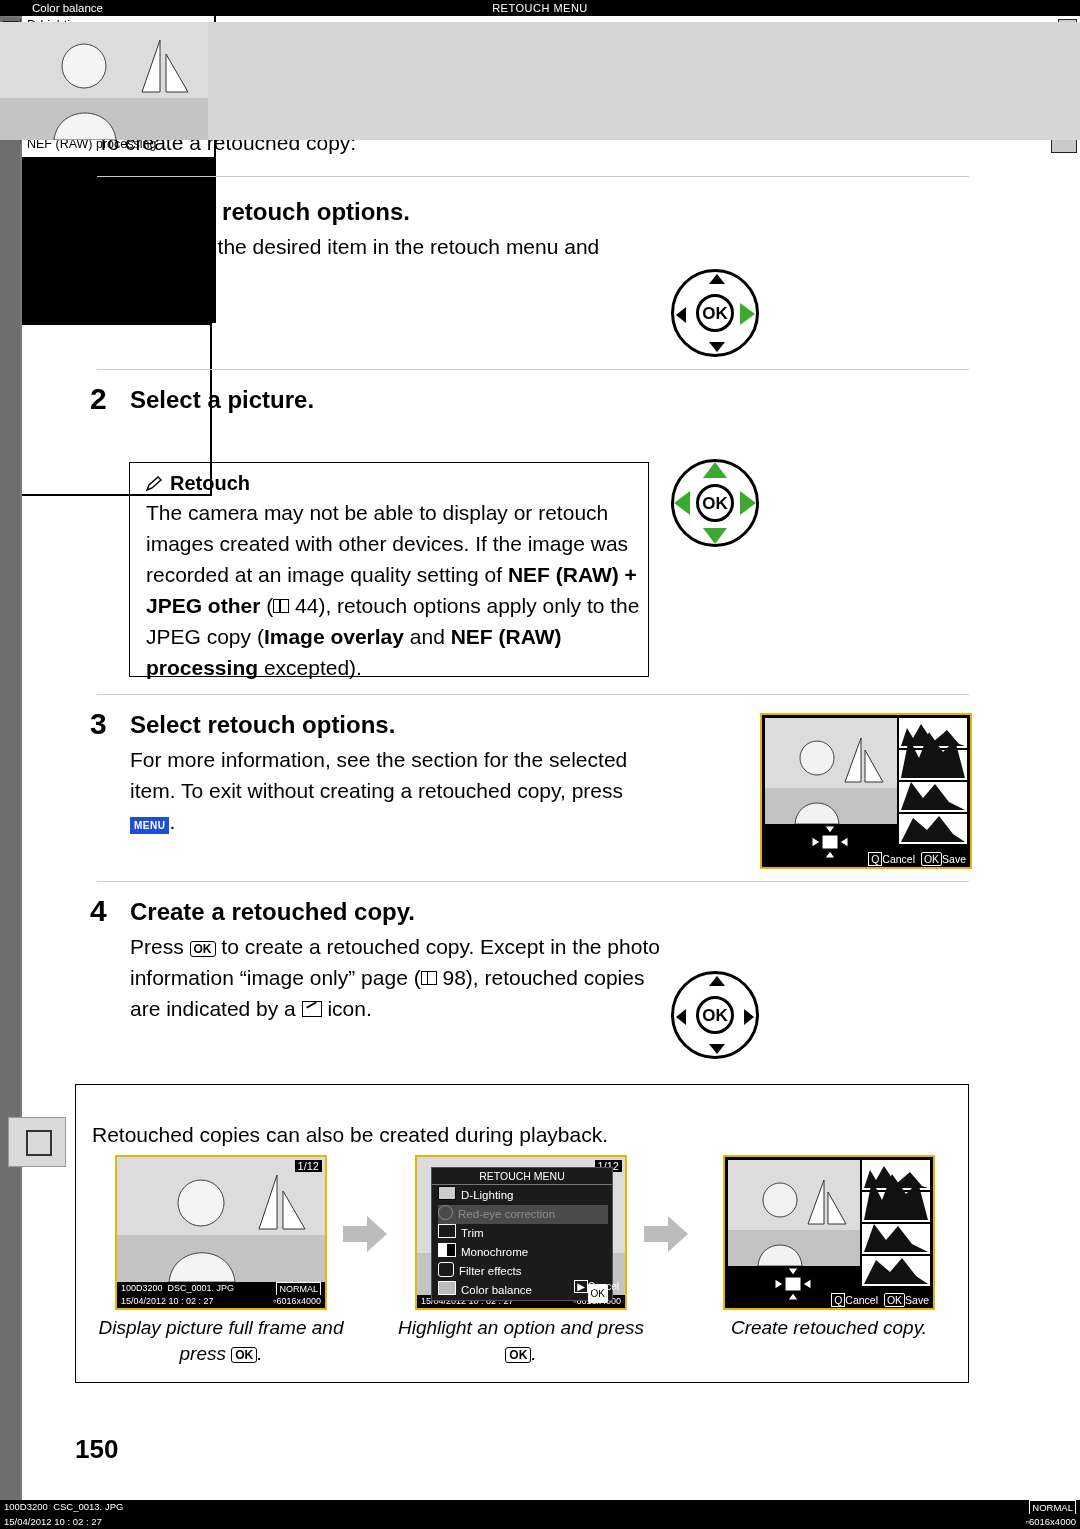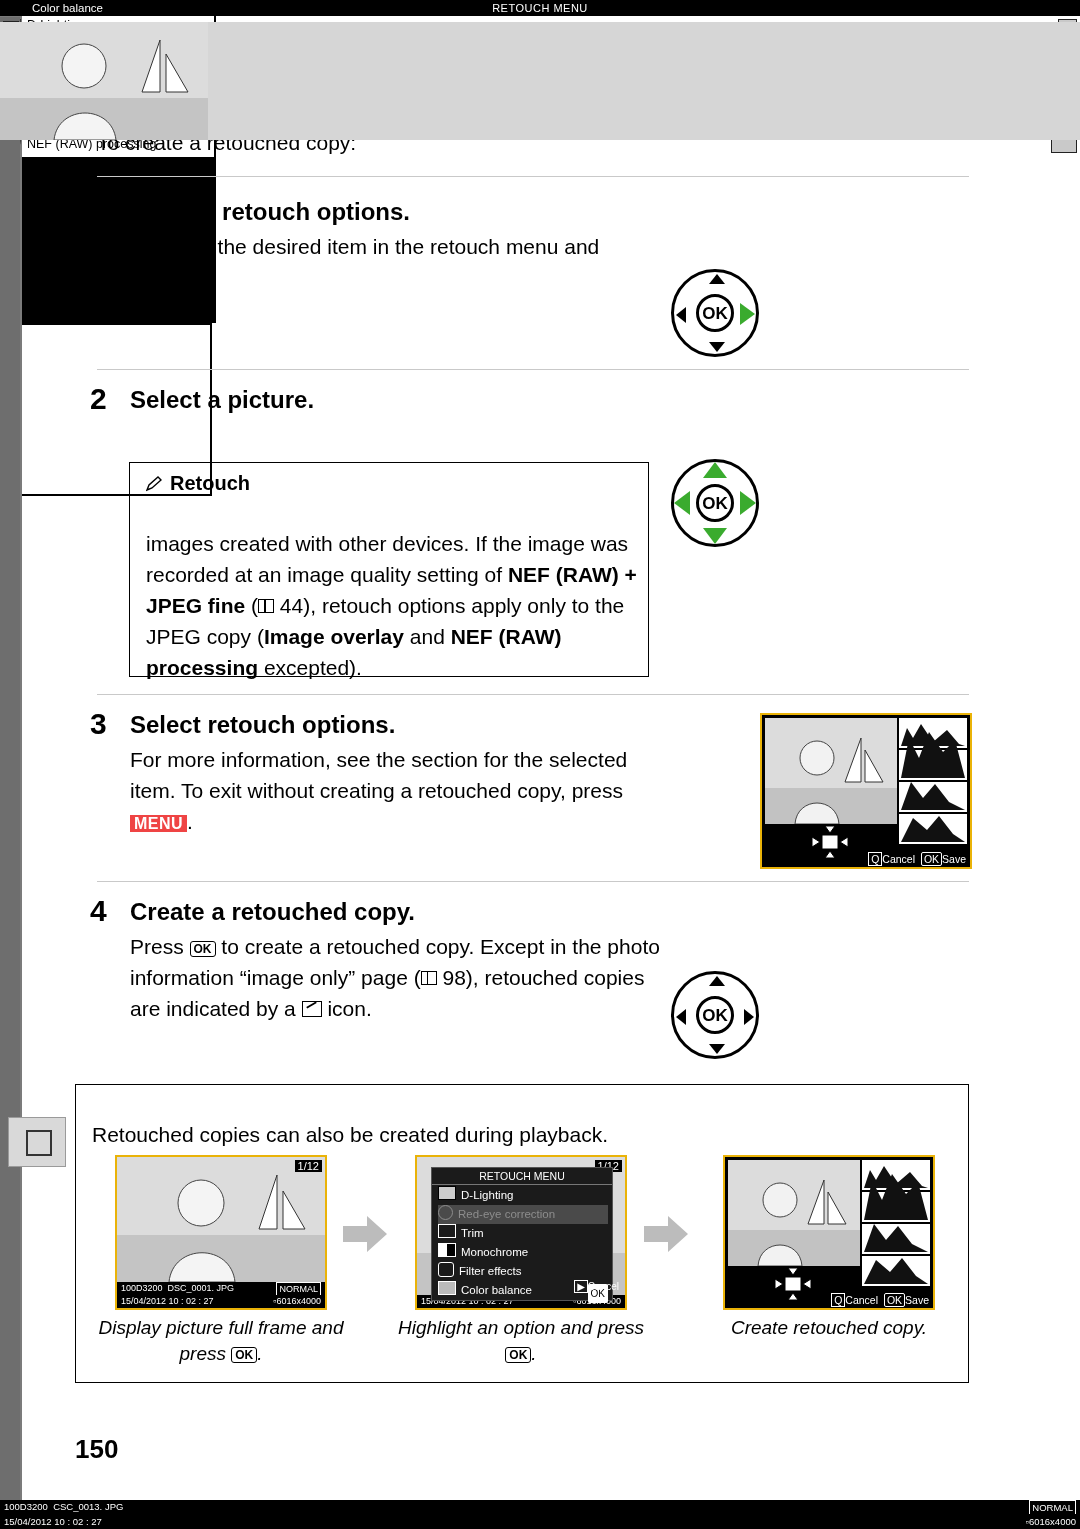--- a/index.html
+++ b/index.html
@@ -74,21 +74,21 @@
   
   .bignote{position:absolute;left:75px;top:1084px;width:894px;height:299px;border:1px solid #000;box-sizing:border-box;}
   .cap{position:absolute;font-size:19px;font-style:italic;text-align:center;line-height:26px;}
 
   .tabmark{position:absolute;left:8px;top:1117px;width:56px;height:48px;background:#d9d9d9;border:1px solid #9a9a9a;}
   .tabmark .sq{position:absolute;left:17px;top:12px;width:22px;height:22px;border:2px solid #333;}
 
   .pageno{position:absolute;left:75px;top:1434px;font-size:26px;font-weight:bold;}
   .okglyph{display:inline-block;border:1.5px solid #000;border-radius:3px;font-size:12px;
       line-height:14px;padding:0 3px;font-weight:bold;vertical-align:1px;}
-  .menuglyph{display:inline-block;background:#ef4444;color:#fff;font-size:16px;line-height:17px;
+  .menuglyph{display:inline-block;background:#1d4ed8;color:#fff;font-size:10px;line-height:17px;
       padding:0 4px;font-weight:bold;vertical-align:0px;letter-spacing:.5px;}
   .bookglyph{display:inline-block;width:14px;height:12px;border:1.5px solid #000;vertical-align:0px;position:relative;}
   .bookglyph:before{content:"";position:absolute;left:5px;top:0;bottom:0;width:1.5px;background:#000;}
   .rtglyph{display:inline-block;width:18px;height:14px;border:1.5px solid #000;vertical-align:-1px;position:relative;}
   .rtglyph:after{content:"";position:absolute;left:3px;top:2px;width:11px;height:2px;background:#000;transform:rotate(-30deg);}
 </style>
 </head>
 <body>
 
 <div class="page">
@@ -203,24 +203,24 @@
   <div class="notebox" style="left:129px;top:462px;width:520px;height:215px;">
   </div>
   <div class="note-title" style="left:146px;top:472px;">
     <span class="pen">
       <svg viewBox="0 0 16 16" width="16" height="16">
           <path d="M1 14 L3 9 L12 1 L15 4 L6 12 Z" fill="none" stroke="#000" stroke-width="1.4"></path>
         </svg>
     </span><span>Retouch</span>
   </div>
   <div class="note-body" style="left:146px;top:497px;width:495px;">
-    <br>
+    <span>The camera may not be able to display or retouch</span><br>
     <span>images created with other devices.  If the image was</span><br>
     recorded at an image quality setting of <b>NEF (RAW) +</b><br>
-    <b>JPEG fine</b> (<span class="bookglyph"></span> 44), retouch options apply only to the<br>
+    <b>JPEG other</b> (<span class="bookglyph"></span> 44), retouch options apply only to the<br>
     JPEG copy (<b>Image overlay</b> and <b>NEF (RAW)</b><br>
     <b>processing</b> excepted).
   </div>
 
   <div class="hr" style="top:694px;"></div>
   <div class="step-num" style="left:90px;top:707px;">3</div>
   <div class="step-head" style="left:130px;top:711px;">Select retouch options.</div>
   <div class="step-body" style="left:130px;top:744px;width:525px;">
     For more information, see the section for the selected item.  To exit without creating a retouched copy, press <span class="menuglyph">MENU</span>.
   </div>

